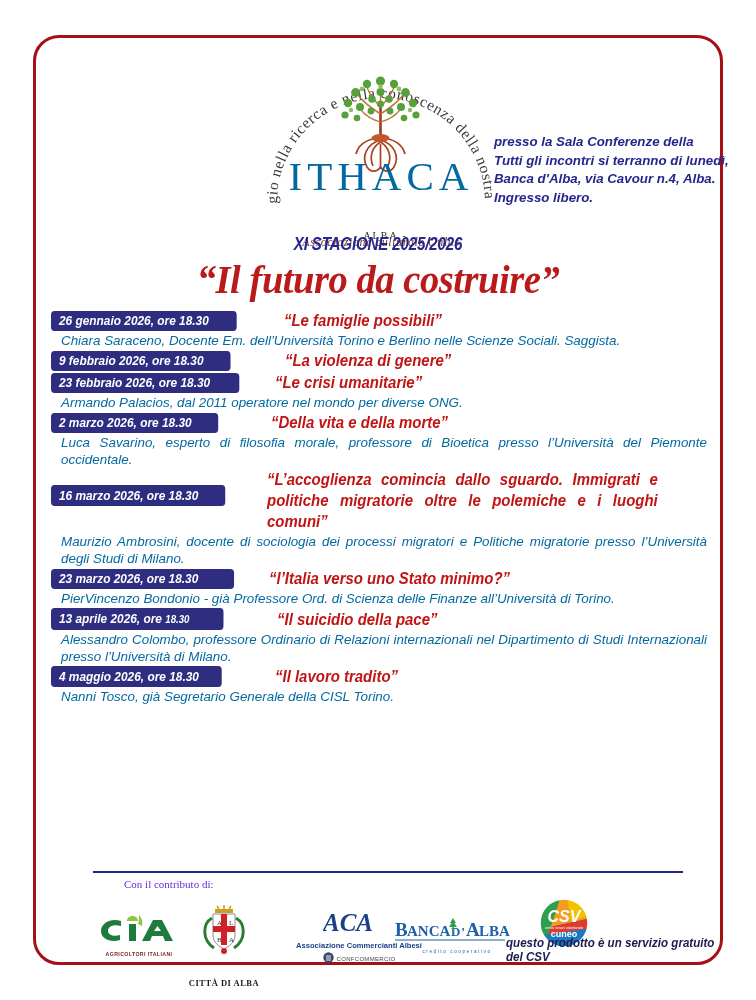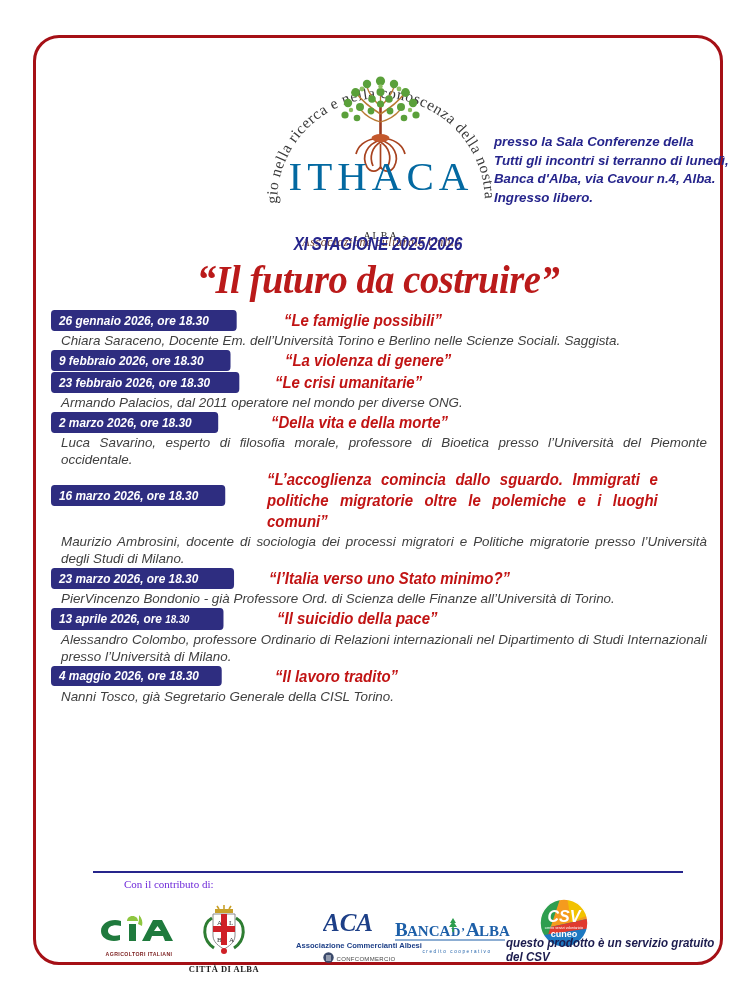--- a/index.html
+++ b/index.html
@@ -72,21 +72,21 @@
     color:#ba1a1a;
     transform:scaleX(.94);
   }
 
   
   .events{
     position:absolute;left:15px;top:272px;width:660px;
   }
   .event{margin-bottom:1px;}
   .event-head{
-    display:flex;align-items:center;
+    display:flex;align-items:flex-end;
   }
   .badge{
     background:#2e2d80;
     color:#ffffff;
     font-family:"Liberation Sans", sans-serif;
     font-weight:bold;font-style:italic;
     font-size:13.5px;
     padding:2.5px 9px 3px 9px;
     border-radius:4px;
     white-space:nowrap;
@@ -105,21 +105,21 @@
     transform:scaleX(.88);
     transform-origin:left top;
     margin-top:0px;
   }
   .ev-title.single{white-space:nowrap;}
   .ev-title.multi{
     text-align:justify;
     text-align-last:justify;
   }
   .speaker{
-    color:#404040;
+    color:#0369a1;
     font-family:"Liberation Sans", sans-serif;
     font-style:italic;
     font-size:13.4px;
     line-height:17px;
     text-align:justify;
     margin:1px 0 0 10px;
     padding-right:4px;
   }
   .speaker.nj{text-align:left;}
 
@@ -154,21 +154,21 @@
   .sp{position:absolute;text-align:center;}
   .sp-cap{
     font-family:"Liberation Sans", sans-serif;
     font-weight:bold;font-size:5.2px;letter-spacing:.4px;color:#3b3b3b;
     margin-top:1px;
   }
   .cia-cap{color:#7a1c1c;}
   .alba-cap{
     font-family:"Liberation Serif", serif;
     font-weight:bold;font-size:8.5px;letter-spacing:.5px;color:#1c1c1c;
-    margin-top:2px;
+    margin-top:16px;
   }
   .aca-cap{
     font-family:"Liberation Sans", sans-serif;
     font-size:7.6px;color:#1d3f87;margin-top:1px;font-weight:bold;
   }
   .conf-cap{
     font-family:"Liberation Sans", sans-serif;
     font-size:6px;color:#444;margin-top:2px;letter-spacing:.3px;
   }
   .banca-cap{

